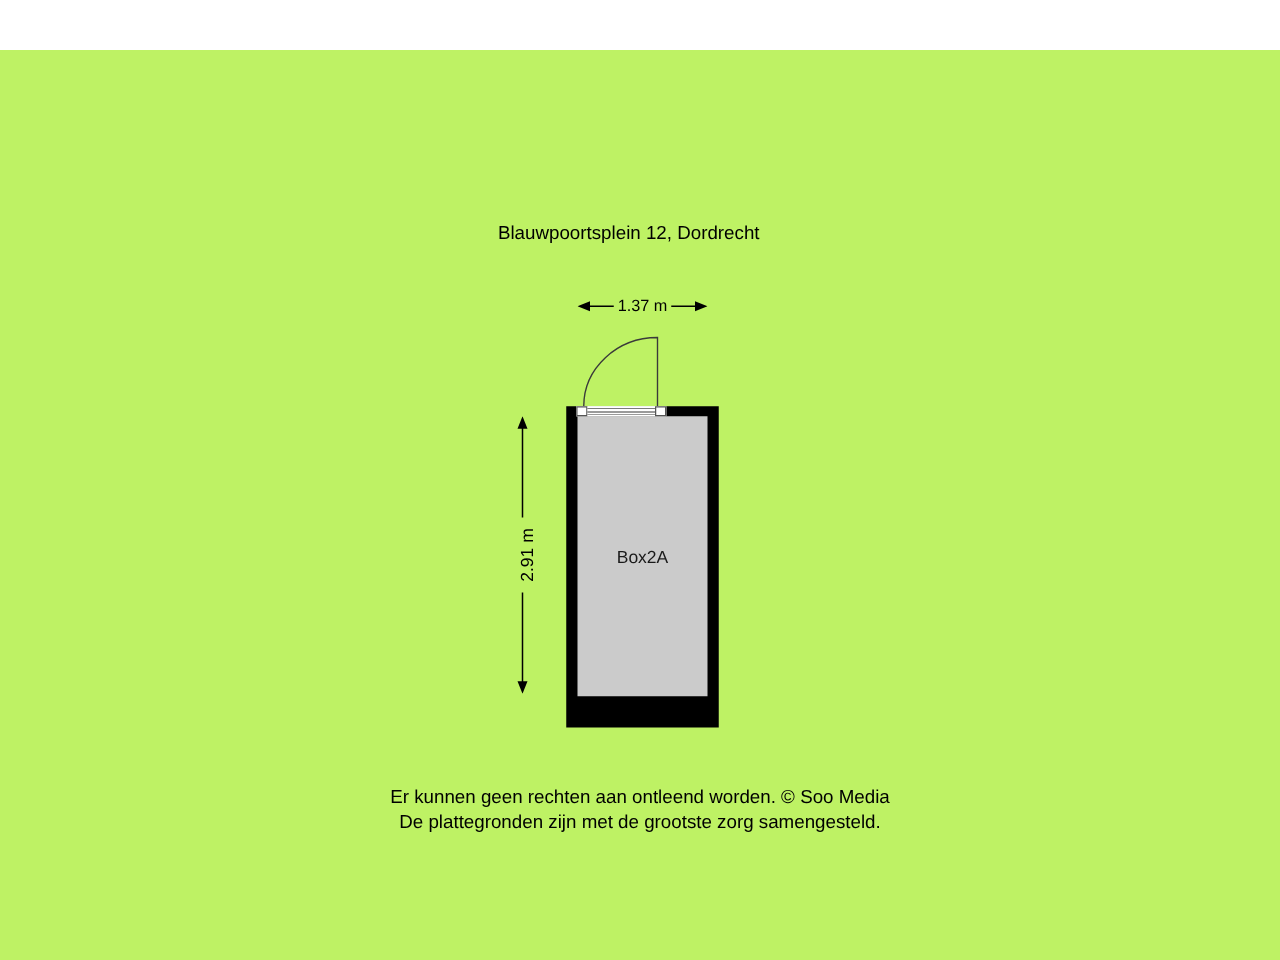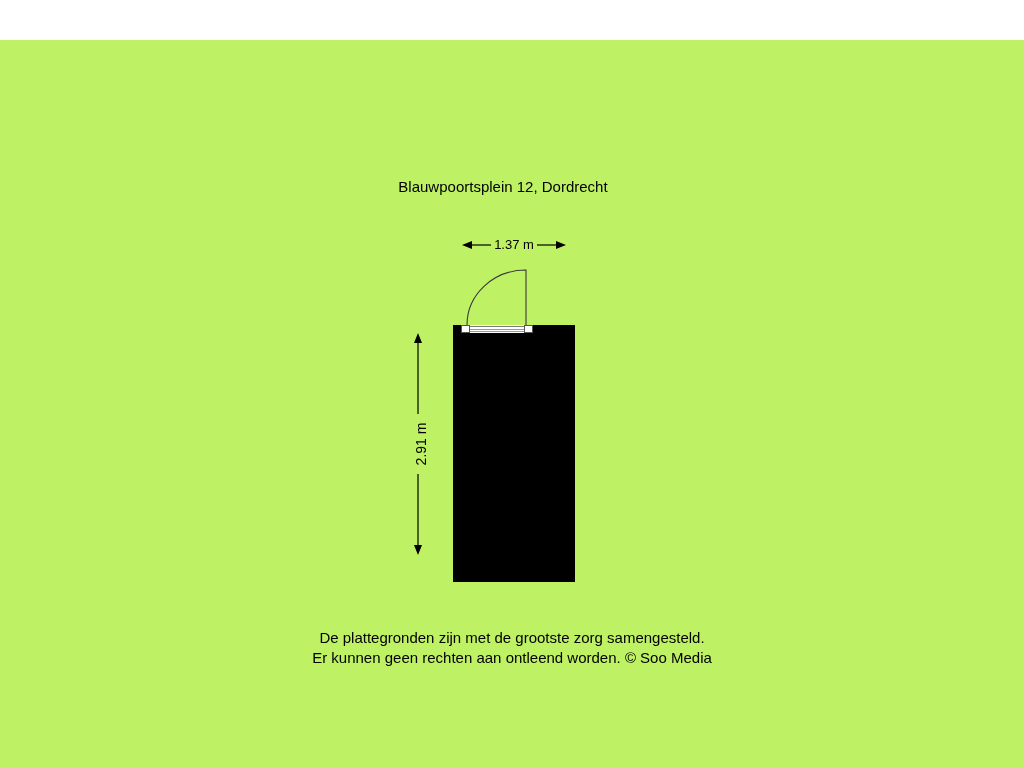--- a/index.html
+++ b/index.html
@@ -179,35 +179,38 @@
       <polygon class="dim-head" points="104,7 94,3 94,11"></polygon>
     </svg>
     <span class="dim-h-label">1.37 m</span>
   </div>
 
   <svg class="door" width="140" height="70" viewBox="0 0 140 70">
     <path class="door-path" d="M 27 60 A 59 55 0 0 1 86 5 L 86 60"></path>
   </svg>
 
   <div class="plan">
+    <div class="interior">
+      <span class="room-label">Box2A</span>
+    </div>
     <div class="opening">
       <i class="jamb"></i>
       <i class="threshold"></i>
       <i class="jamb"></i>
     </div>
   </div>
 
   <div class="dim-v">
     <svg width="16" height="222" viewBox="0 0 16 222">
       <polygon class="dim-head" points="8,0 4,10 12,10"></polygon>
       <line class="dim-line" x1="8" y1="9" x2="8" y2="81"></line>
       <line class="dim-line" x1="8" y1="141" x2="8" y2="213"></line>
       <polygon class="dim-head" points="8,222 4,212 12,212"></polygon>
     </svg>
     <span class="dim-v-label">2.91 m</span>
   </div>
 
   <div class="footer">
+    <div>Er kunnen geen rechten aan ontleend worden. © Soo Media</div>
     <div>De plattegronden zijn met de grootste zorg samengesteld.</div>
-    <div>Er kunnen geen rechten aan ontleend worden. © Soo Media</div>
   </div>
 
 </div>
 
 </body></html>

